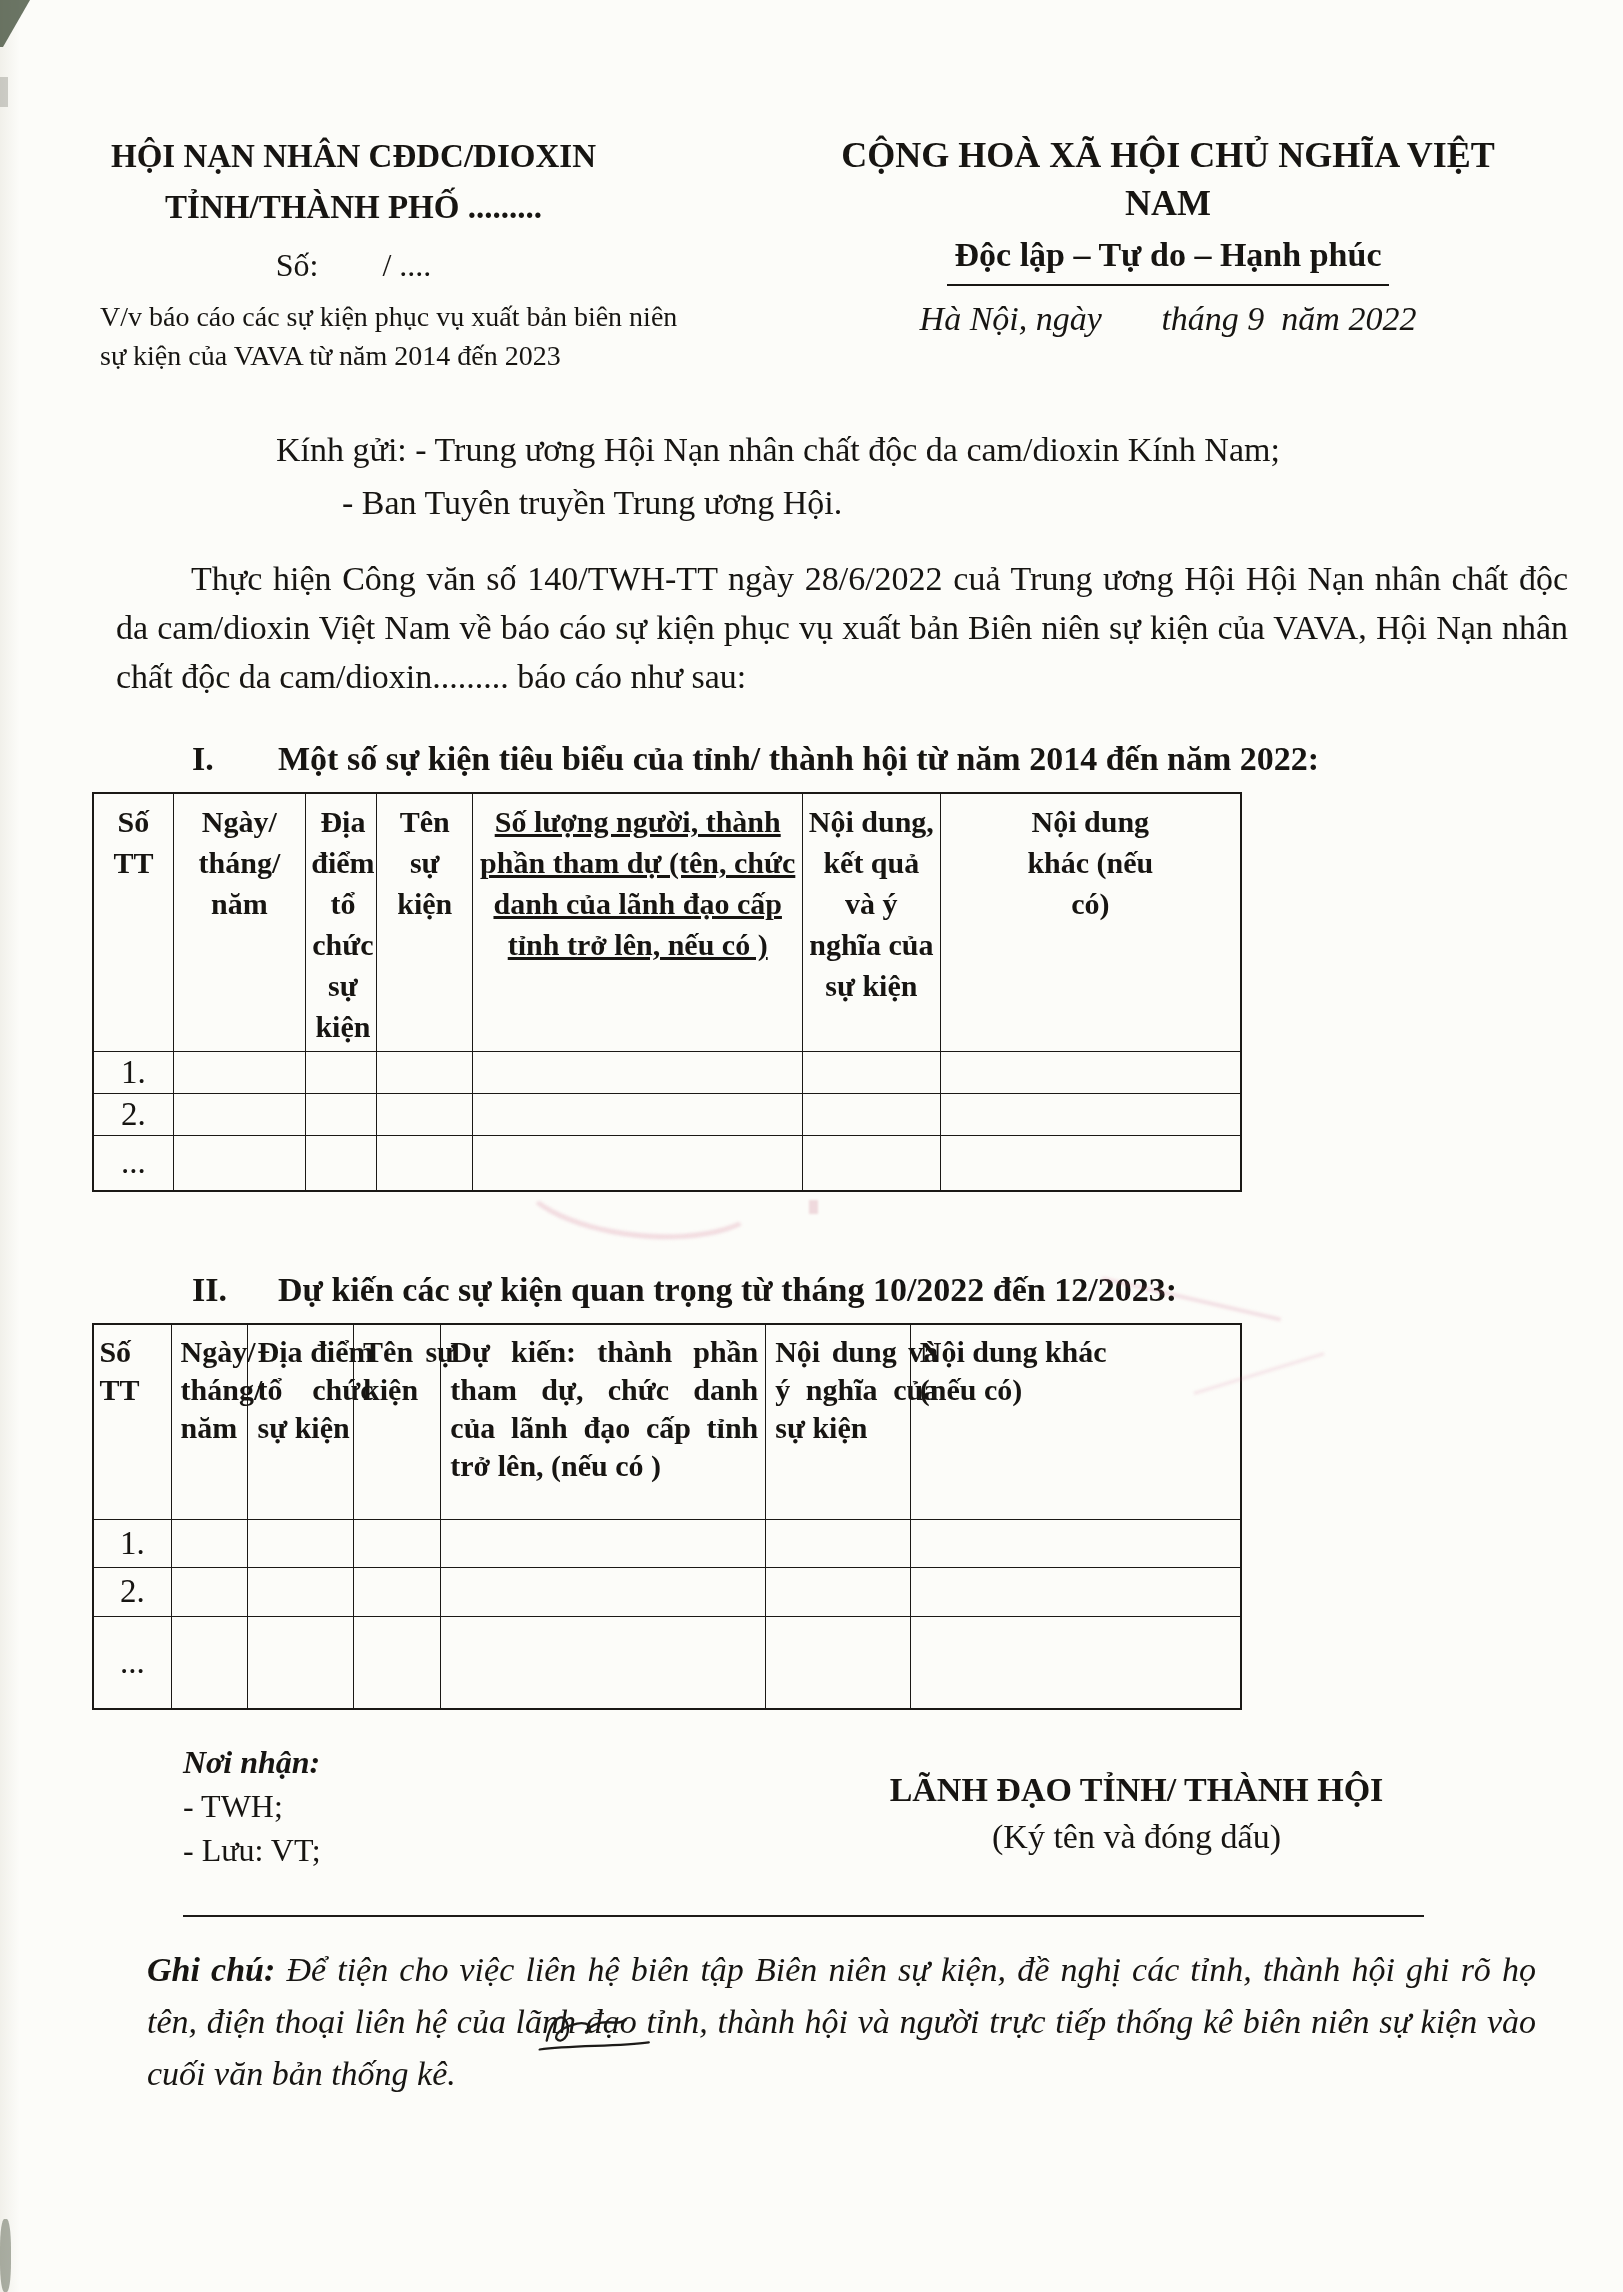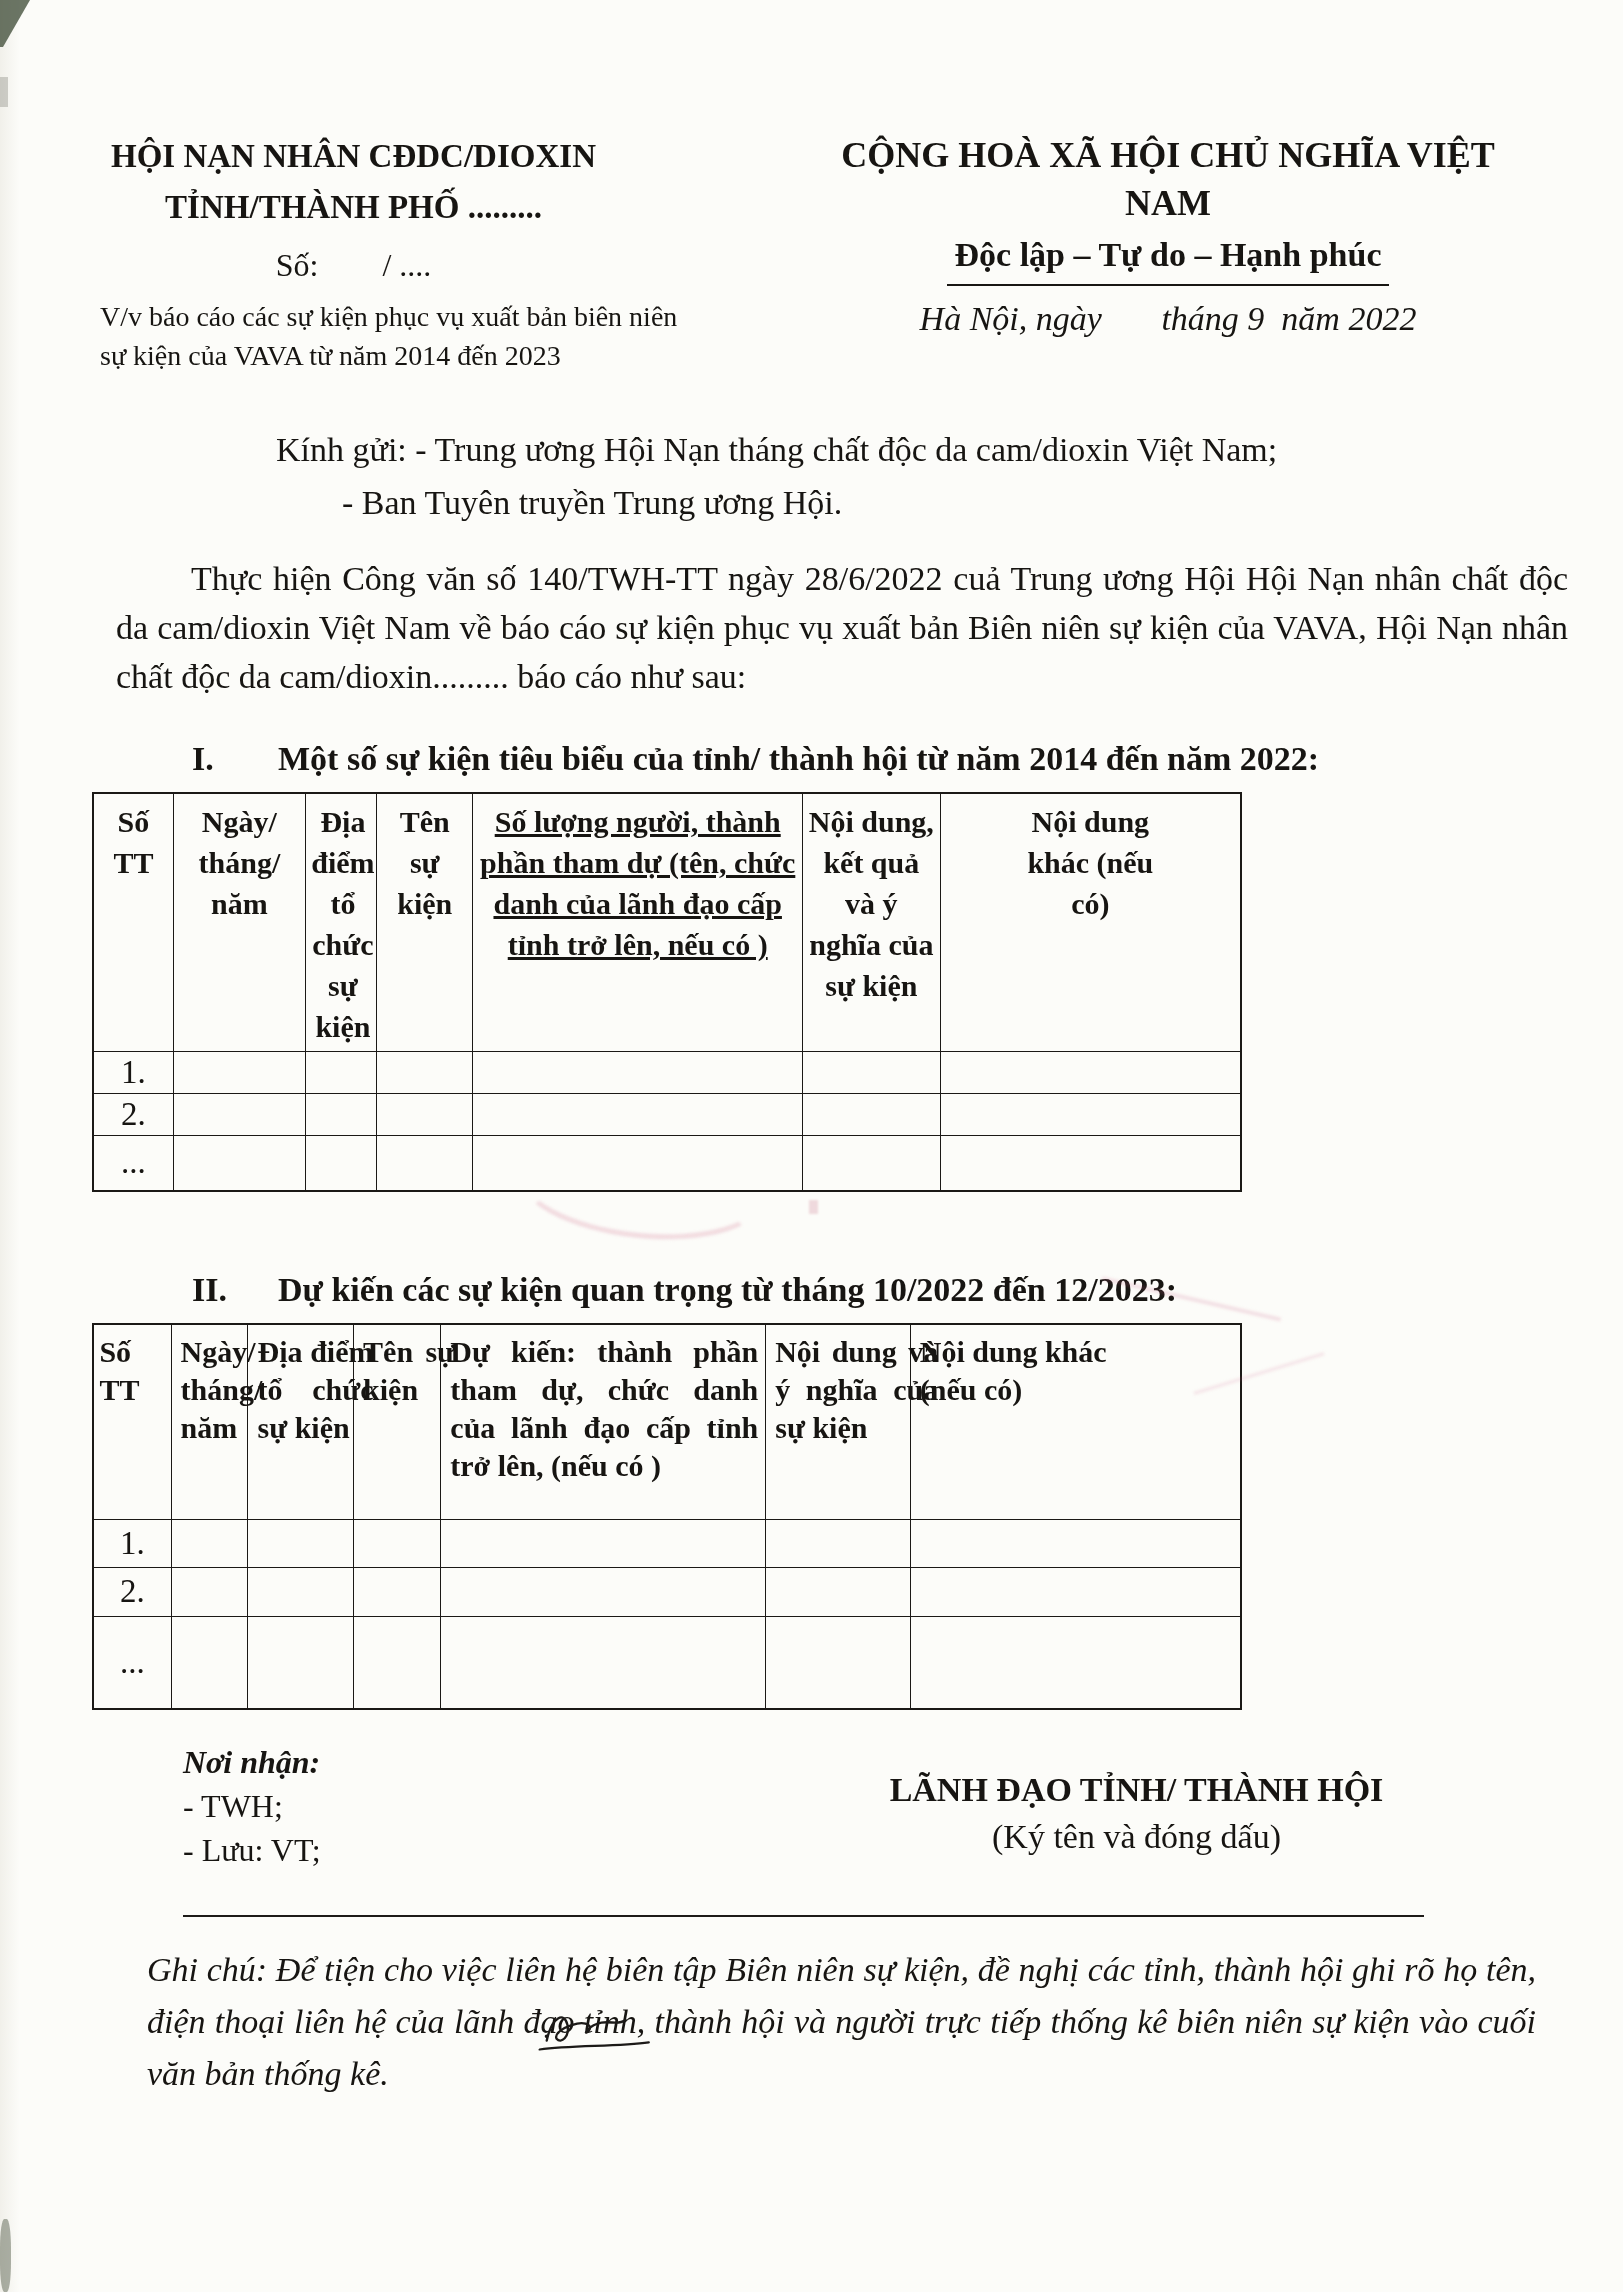--- a/index.html
+++ b/index.html
@@ -67,21 +67,21 @@
   .footer{display:flex;margin-top:30px;}
   .foot-left{margin-left:183px;font-size:32px;line-height:44px;}
   .foot-left .label{font-weight:bold;font-style:italic;}
   .foot-right{margin-left:auto;margin-right:125px;width:725px;text-align:center;margin-top:27px;}
   .signer-title{font-weight:bold;font-size:34px;line-height:45px;}
   .signer-note{font-size:34px;margin-top:5.4px;}
   .divider{margin:43px 0 0 183px;width:1241px;border-top:2.7px solid #1d1b18;}
   
   .note{margin:27px 88px 0 147px;font-size:34px;line-height:52px;font-style:italic;
         text-align:justify;}
-  .note .label{font-weight:normal;margin-top:17px;}
+  .note .label{font-weight:bold;margin-top:17px;}
   
   .sig{position:absolute;left:536px;top:2001px;}
   .stamp{position:absolute;pointer-events:none;}
   .stamp-arc{left:515px;top:1128px;width:244px;height:100px;border-radius:50%;
              border:5.4px solid transparent;border-bottom-color:rgba(204,98,134,.22);
              transform:rotate(6deg);filter:blur(1.8px);}
   .stamp-streak1{left:1100px;top:1297px;width:183px;height:3.6px;
              background:rgba(204,98,134,.18);transform:rotate(13deg);filter:blur(1.8px);}
   .stamp-streak2{left:1191px;top:1372px;width:136px;height:2.7px;
              background:rgba(204,98,134,.16);transform:rotate(-17deg);filter:blur(1.8px);}
@@ -112,21 +112,21 @@
       </div>
     </div>
     <div class="hdr-right">
       <div class="national">CỘNG HOÀ XÃ HỘI CHỦ NGHĨA VIỆT NAM</div>
       <div><span class="motto">Độc lập – Tự do – Hạnh phúc</span></div>
       <div class="place-date">Hà Nội, ngày       tháng 9  năm 2022</div>
     </div>
   </div>
 
   <div class="recipient">
-    <div><span class="label">Kính gửi:</span> <span>- Trung ương Hội Nạn tháng chất độc da cam/dioxin Việt Nam;</span></div>
+    <div><span class="label">Kính gửi:</span> <span>- Trung ương Hội Nạn nhân chất độc da cam/dioxin Kính Nam;</span></div>
     <div class="line2">- Ban Tuyên truyền Trung ương Hội.</div>
   </div>
 
   <div class="body-par">Thực hiện Công văn số 140/TWH-TT ngày 28/6/2022 cuả Trung ương Hội Hội Nạn nhân chất độc da cam/dioxin Việt Nam về báo cáo sự kiện phục vụ xuất bản Biên niên sự kiện của VAVA, Hội Nạn nhân chất độc da cam/dioxin......... báo cáo như sau:</div>
 
   <div class="sec-head" id="sec1-head">
     <span class="num">I.</span>
     <span>Một số sự kiện tiêu biểu của tỉnh/ thành hội từ năm 2014 đến năm 2022:</span>
   </div>
   <table class="t1">

